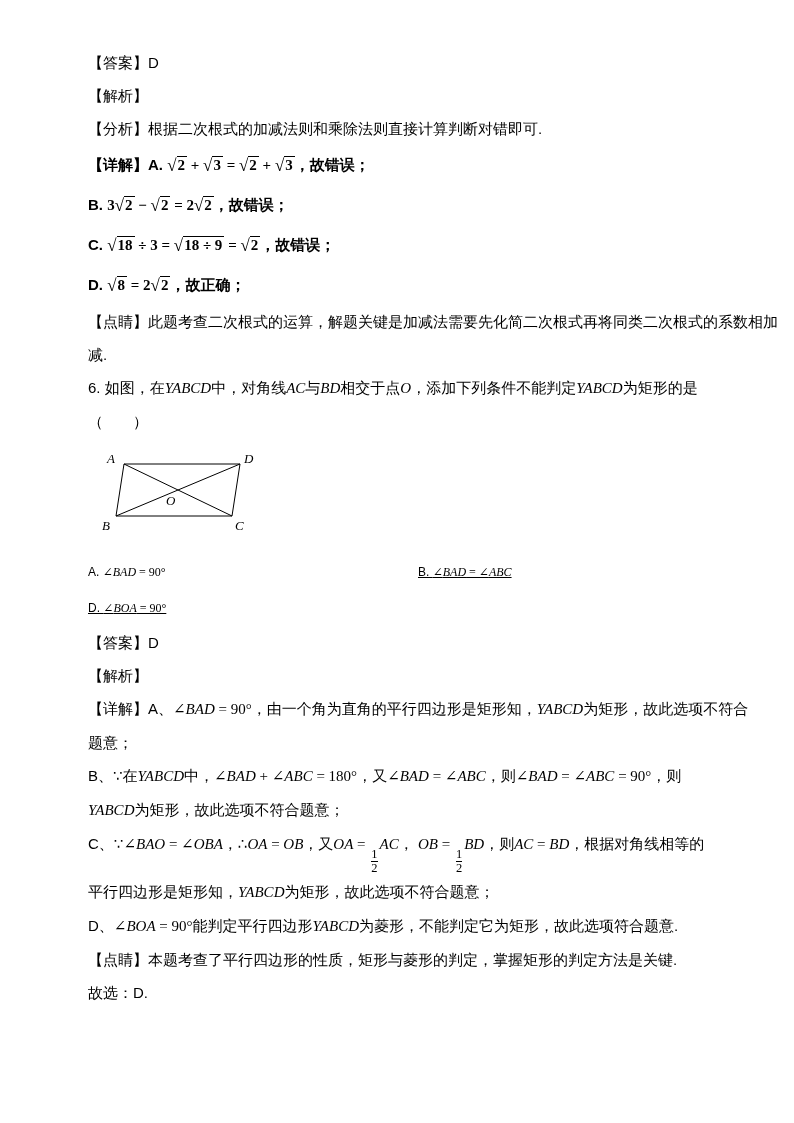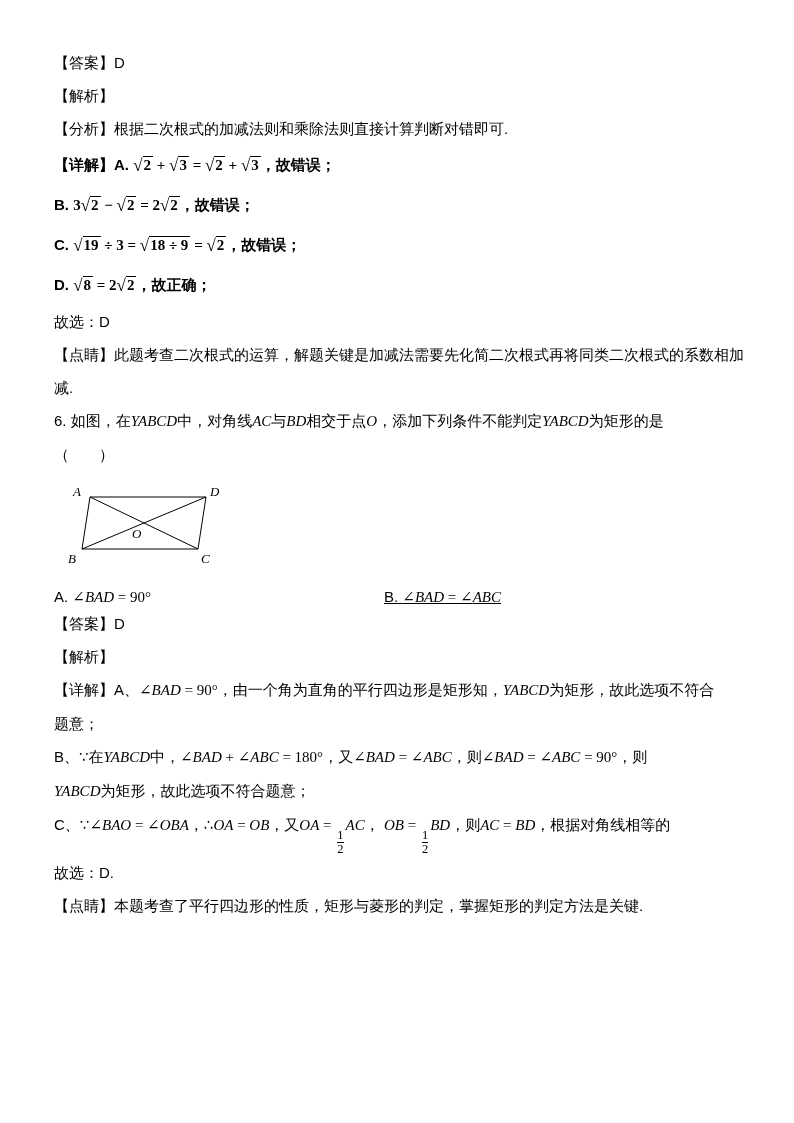--- a/index.html
+++ b/index.html
@@ -3,21 +3,21 @@
 <meta charset="utf-8">
 <style>
   * { box-sizing: border-box; }
   html, body { margin: 0; padding: 0; }
   body {
     width: 794px; height: 1123px;
     background: #ffffff; color: #000000;
     font-family: "Liberation Sans", "DejaVu Sans", sans-serif;
     overflow: hidden;
   }
-  .page { padding: 46px 70px 0 54px; }
+  .page { padding: 46px 70px 0 88px; }
   .line {
     margin: 0; font-size: 15px; line-height: 33px;
     white-space: nowrap;
   }
   .line.tall { padding: 3px 0; font-weight: bold; }
   .t { font-family: "Liberation Sans", "DejaVu Sans", sans-serif; }
   .r { font-family: "Liberation Serif", "DejaVu Serif", serif; }
   .m { font-family: "Liberation Serif", "DejaVu Serif", serif; font-style: italic; }
   .sqrt {
     display: inline-block; white-space: nowrap;
@@ -34,35 +34,34 @@
     font-family: "Liberation Serif", "DejaVu Serif", serif;
     font-size: 12.5px; line-height: 13px;
   }
   .frac .den { border-top: 1px solid #000; }
   .fig { margin: 12px 0 14px 12px; }
   .fig svg text {
     font-family: "Liberation Serif", "DejaVu Serif", serif;
     font-style: italic; font-size: 13px; fill: #000;
   }
   .options-row { display: flex; }
-  .opt { width: 330px; margin: 0; font-size: 15px; line-height: 20px; white-space: nowrap; }
+  .opt { width: 330px; margin: 0; font-size: 12px; line-height: 36px; white-space: nowrap; }
   .opt:last-child { flex: 1; width: auto; text-decoration: underline; }
 </style>
 </head>
 <body>
 
 <div class="page">
   <p class="line"><span class="t">【答案】D</span></p>
   <p class="line"><span class="t">【解析】</span></p>
   <p class="line"><span class="t">【分析】根据二次根式的加减法则和乘除法则直接计算判断对错即可.</span></p>
   <p class="line tall"><span class="t">【详解】A. </span><span class="sqrt"><span class="sign">√</span><span class="rad">2</span></span><span class="r"> + </span><span class="sqrt"><span class="sign">√</span><span class="rad">3</span></span><span class="r"> = </span><span class="sqrt"><span class="sign">√</span><span class="rad">2</span></span><span class="r"> + </span><span class="sqrt"><span class="sign">√</span><span class="rad">3</span></span><span class="t">，故错误；</span></p>
   <p class="line tall"><span class="t">B. </span><span class="r">3</span><span class="sqrt"><span class="sign">√</span><span class="rad">2</span></span><span class="r"> − </span><span class="sqrt"><span class="sign">√</span><span class="rad">2</span></span><span class="r"> = 2</span><span class="sqrt"><span class="sign">√</span><span class="rad">2</span></span><span class="t">，故错误；</span></p>
-  <p class="line tall"><span class="t">C. </span><span class="sqrt"><span class="sign">√</span><span class="rad">19</span></span><span class="r"> ÷ 3 = </span><span class="sqrt"><span class="sign">√</span><span class="rad">18 ÷ 9</span></span><span class="r"> = </span><span class="sqrt"><span class="sign">√</span><span class="rad">2</span></span><span class="t">，故错误；</span></p>
+  <p class="line tall"><span class="t">C. </span><span class="sqrt"><span class="sign">√</span><span class="rad">18</span></span><span class="r"> ÷ 3 = </span><span class="sqrt"><span class="sign">√</span><span class="rad">18 ÷ 9</span></span><span class="r"> = </span><span class="sqrt"><span class="sign">√</span><span class="rad">2</span></span><span class="t">，故错误；</span></p>
   <p class="line tall"><span class="t">D. </span><span class="sqrt"><span class="sign">√</span><span class="rad">8</span></span><span class="r"> = 2</span><span class="sqrt"><span class="sign">√</span><span class="rad">2</span></span><span class="t">，故正确；</span></p>
-  <p class="line"><span class="t">故选：D</span></p>
   <p class="line"><span class="t">【点睛】此题考查二次根式的运算，解题关键是加减法需要先化简二次根式再将同类二次根式的系数相加</span></p>
   <p class="line"><span class="t">减.</span></p>
   <p class="line"><span class="t">6. 如图，在</span><span class="m">YABCD</span><span class="t">中，对角线</span><span class="m">AC</span><span class="t">与</span><span class="m">BD</span><span class="t">相交于点</span><span class="m">O</span><span class="t">，添加下列条件不能判定</span><span class="m">YABCD</span><span class="t">为矩形的是</span></p>
   <p class="line"><span class="t">（　　）</span></p>
 
   <figure class="fig">
     <svg width="162" height="86" viewBox="0 0 162 86">
       <polygon points="24,14 140,14 132,66 16,66" fill="none" stroke="#000" stroke-width="1"></polygon>
       <line x1="24" y1="14" x2="132" y2="66" stroke="#000" stroke-width="1"></line>
       <line x1="16" y1="66" x2="140" y2="14" stroke="#000" stroke-width="1"></line>
@@ -72,30 +71,33 @@
       <text x="135" y="80">C</text>
       <text x="66" y="55">O</text>
     </svg>
   </figure>
 
   <div class="options-row">
     <p class="opt"><span class="t">A. </span><span class="r">∠</span><span class="m">BAD</span><span class="r"> = 90°</span></p>
     <p class="opt"><span class="t">B. </span><span class="r">∠</span><span class="m">BAD</span><span class="r"> = ∠</span><span class="m">ABC</span></p>
   </div>
   <div class="options-row">
+    <p class="opt"><span class="t">D. </span><span class="r">∠</span><span class="m">BOA</span><span class="r"> = 90°</span></p>
   </div>
 
   <p class="line"><span class="t">【答案】D</span></p>
   <p class="line"><span class="t">【解析】</span></p>
   <p class="line"><span class="t">【详解】A、</span><span class="r">∠</span><span class="m">BAD</span><span class="r"> = 90°</span><span class="t">，由一个角为直角的平行四边形是矩形知，</span><span class="m">YABCD</span><span class="t">为矩形，故此选项不符合</span></p>
   <p class="line"><span class="t">题意；</span></p>
   <p class="line"><span class="t">B、∵在</span><span class="m">YABCD</span><span class="t">中，</span><span class="r">∠</span><span class="m">BAD</span><span class="r"> + ∠</span><span class="m">ABC</span><span class="r"> = 180°</span><span class="t">，又</span><span class="r">∠</span><span class="m">BAD</span><span class="r"> = ∠</span><span class="m">ABC</span><span class="t">，则</span><span class="r">∠</span><span class="m">BAD</span><span class="r"> = ∠</span><span class="m">ABC</span><span class="r"> = 90°</span><span class="t">，则</span></p>
   <p class="line"><span class="m">YABCD</span><span class="t">为矩形，故此选项不符合题意；</span></p>
   <p class="line"><span class="t">C、∵</span><span class="r">∠</span><span class="m">BAO</span><span class="r"> = ∠</span><span class="m">OBA</span><span class="t">，∴</span><span class="m">OA</span><span class="r"> = </span><span class="m">OB</span><span class="t">，又</span><span class="m">OA</span><span class="r"> = </span><span class="frac">
         <span class="num">1</span>
         <span class="den">2</span>
       </span><span class="m">AC</span><span class="t">， </span><span class="m">OB</span><span class="r"> = </span><span class="frac">
         <span class="num">1</span>
         <span class="den">2</span>
       </span><span class="m">BD</span><span class="t">，则</span><span class="m">AC</span><span class="r"> = </span><span class="m">BD</span><span class="t">，根据对角线相等的</span></p>
+  <p class="line"><span class="t">平行四边形是矩形知，</span><span class="m">YABCD</span><span class="t">为矩形，故此选项不符合题意；</span></p>
+  <p class="line"><span class="t">D、</span><span class="r">∠</span><span class="m">BOA</span><span class="r"> = 90°</span><span class="t">能判定平行四边形</span><span class="m">YABCD</span><span class="t">为菱形，不能判定它为矩形，故此选项符合题意.</span></p>
+  <p class="line"><span class="t">【点睛】本题考查了平行四边形的性质，矩形与菱形的判定，掌握矩形的判定方法是关键.</span></p>
   <p class="line"><span class="t">故选：D.</span></p>
-  <p class="line"><span class="t">【点睛】本题考查了平行四边形的性质，矩形与菱形的判定，掌握矩形的判定方法是关键.</span></p>
 </div>
 
 </body></html>

